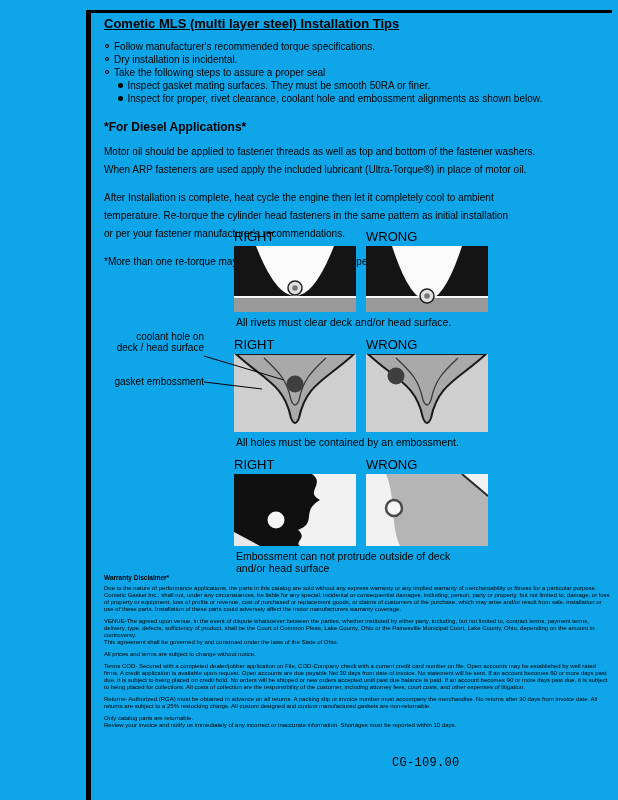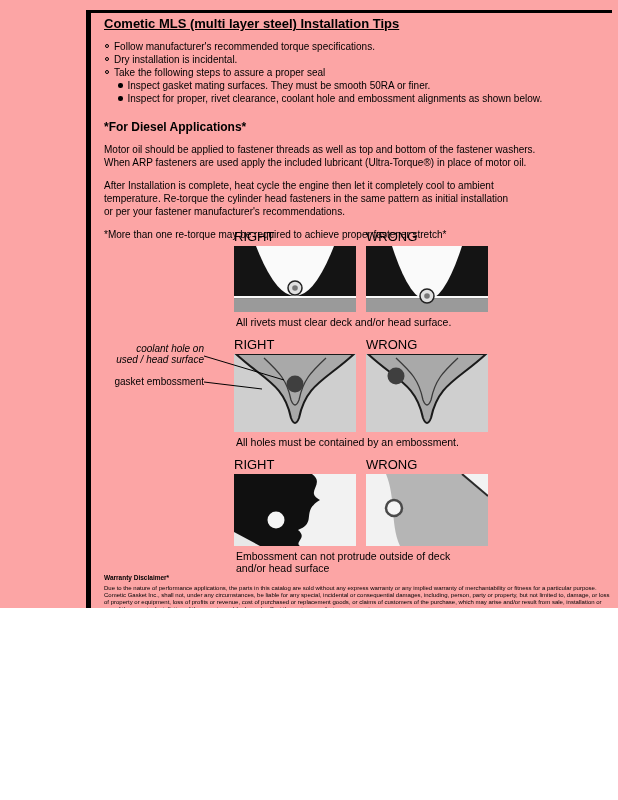--- a/index.html
+++ b/index.html
@@ -1,43 +1,43 @@
 <!DOCTYPE html>
 <html><head>
 <meta charset="utf-8">
 <style>
   * { margin:0; padding:0; box-sizing:border-box; }
   html,body { background:#ffffff; }
   .page {
-    position:relative; width:618px; height:608px; background:#fca5a5;
+    position:relative; width:618px; height:800px; background:#0ea5e9;
     font-family:"Liberation Sans", sans-serif; color:#000; overflow:hidden;
   }
   .rule-top { position:absolute; left:86px; top:10px; width:526px; height:2.5px; background:#000; }
   .rule-left { position:absolute; left:86px; top:10px; width:4.5px; height:790px; background:#000; }
 
   .intro { position:absolute; left:104px; top:16px; width:484px; }
   .title { font-size:13px; font-weight:bold; text-decoration:underline; margin-bottom:9px; }
   .bullet { display:flex; font-size:10px; line-height:13px; }
   .bullet .btext { white-space:pre-line; }
   .marker-open { width:4px; height:4px; border:1px solid #000; border-radius:50%; margin:4px 5px 0 1px; flex:none; }
   .marker-filled { width:4.5px; height:4.5px; background:#000; border-radius:50%; margin:4px 5px 0 1px; flex:none; }
   .bullet.sub { margin-left:13px; }
   .diesel-h { font-size:12px; font-weight:bold; margin:15px 0 9px 0; }
-  .para { font-size:10px; line-height:13px; margin-bottom:10px; white-space:pre-line; }
+  .para { font-size:10px; line-height:18px; margin-bottom:10px; white-space:pre-line; }
 
   .figures { position:absolute; left:234px; top:229px; width:254px; }
   .fig-row { margin-bottom:9px; }
   .fig-labels { display:flex; gap:10px; margin-bottom:2px; }
   .fig-labels span { width:122px; font-size:13px; }
   .fig-images { display:flex; gap:10px; }
   .fig-images svg { display:block; }
   .fig-caption { font-size:10.5px; margin:4px 0 0 2px; white-space:pre-line; }
 
   .callout { position:absolute; left:-136px; width:106px; text-align:right; font-size:10px; line-height:11px; }
-  .callout-coolant { top:114px;font-style:italic; }
+  .callout-coolant { top:102px; }
   .callout-gasket { top:147px; }
   .callout-lines { position:absolute; left:-136px; top:96px; width:300px; height:120px; pointer-events:none; }
 
   .legal { position:absolute; left:104px; top:574px; width:508px; }
   .legal-h { font-size:6.5px; font-weight:bold; margin-bottom:4px; }
   .legal p { font-size:6px; line-height:7px; margin-bottom:5px; white-space:pre-line; }
 
   .footer-code { position:absolute; left:392px; top:756px; font-size:12px; letter-spacing:0.3px;font-family:Liberation Mono, monospace; }
 </style>
 </head>
@@ -81,21 +81,21 @@
   </div>
 
   <div class="figures">
 
     <svg class="callout-lines" viewBox="0 0 300 120">
       <line x1="106" y1="31" x2="186" y2="55" stroke="#000" stroke-width="1"></line>
       <line x1="106" y1="57" x2="164" y2="64" stroke="#000" stroke-width="1"></line>
     </svg>
     <div class="callout callout-coolant">
       <div>coolant hole on</div>
-      <div>used / head surface</div>
+      <div>deck / head surface</div>
     </div>
     <div class="callout callout-gasket">gasket embossment</div>
 
     <div class="fig-row">
       <div class="fig-labels">
         <span>RIGHT</span>
         <span>WRONG</span>
       </div>
       <div class="fig-images">
         <svg width="122" height="66" viewBox="0 0 122 66">

